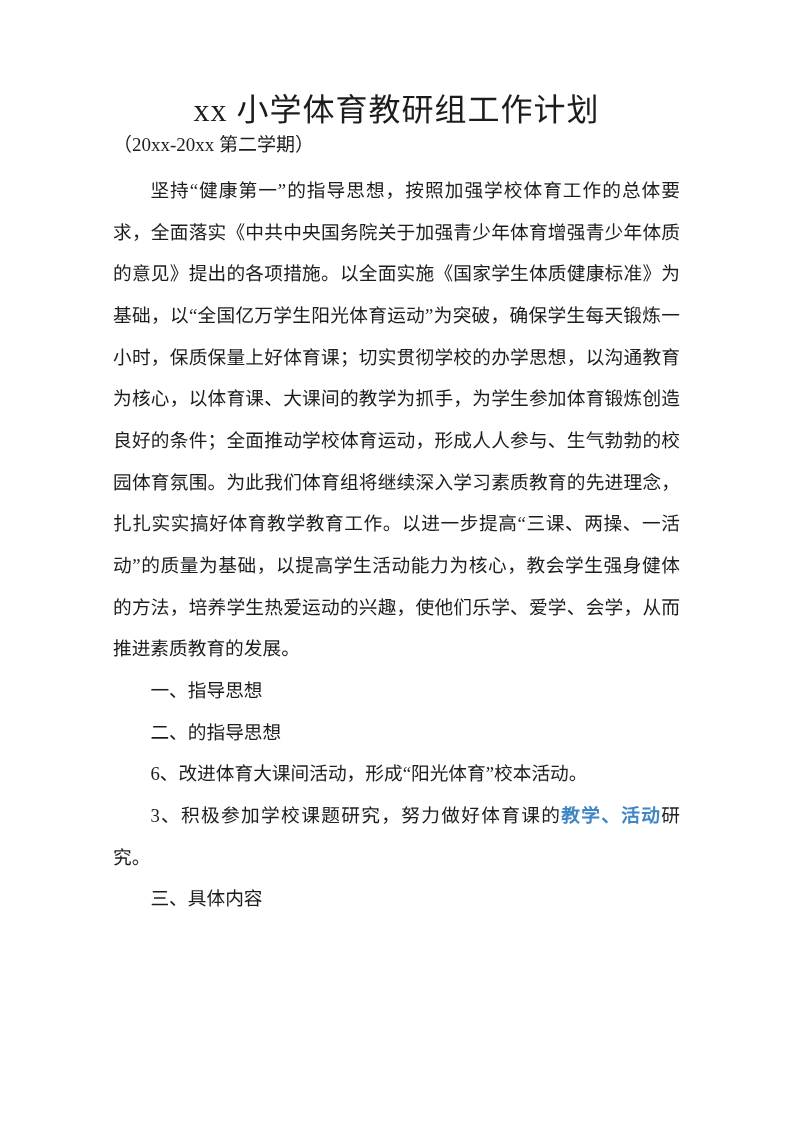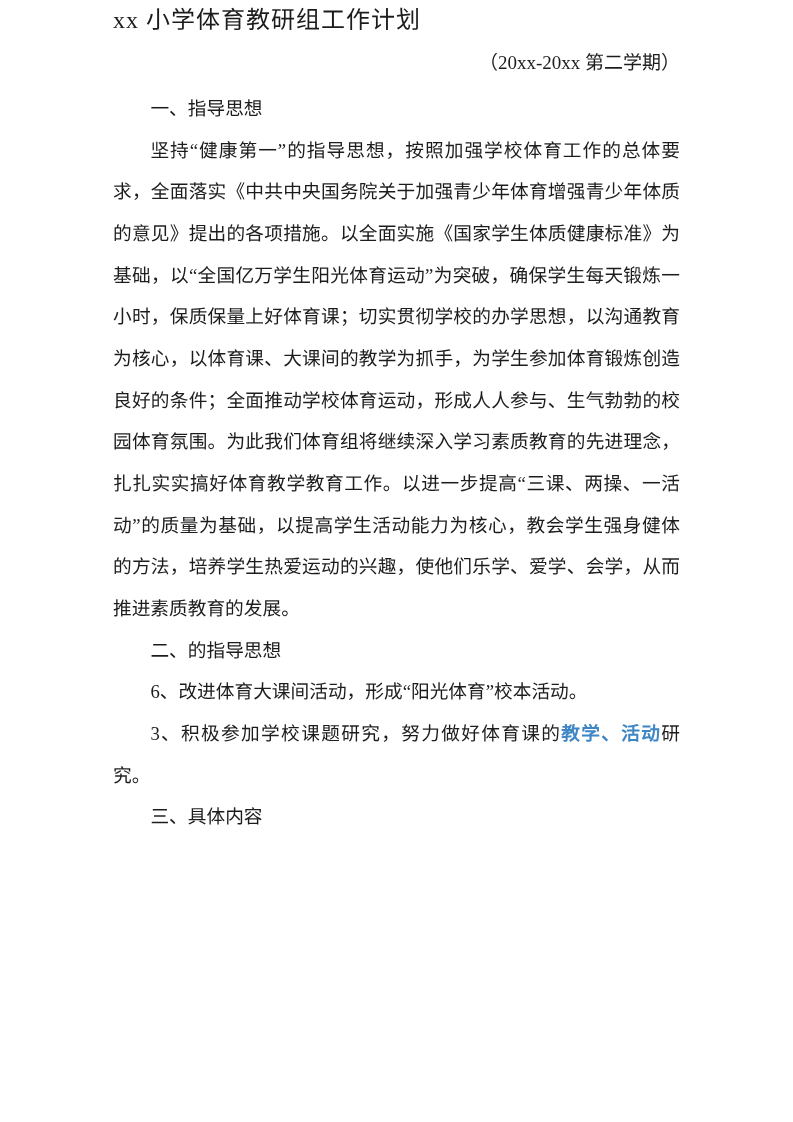--- a/index.html
+++ b/index.html
@@ -12,31 +12,31 @@
     overflow: hidden;
   }
   .page {
     width: 793px;
     height: 1122px;
     background: #ffffff;
     padding: 0 113px;
     position: relative;
   }
   .title {
-    font-size: 24px;
+    margin-top: 90px;
+    font-size: 32px;
     line-height: 40px;
-    text-align: left;
+    text-align: center;
     letter-spacing: 1px;
     white-space: nowrap;
   }
   .subtitle {
-    margin-top: 8px;
     font-size: 19px;
     line-height: 30px;
-    text-align: right;
+    text-align: left;
   }
   .content {
     margin-top: 10px;
     font-size: 18.7px;
     line-height: 41.67px;
   }
   .para {
     text-align: justify;
     text-indent: 2em;
   }
@@ -47,20 +47,20 @@
     font-weight: bold;
   }
 </style>
 </head>
 <body style="color: rgb(28, 28, 28);">
 
 <div class="page">
   <div class="title">xx 小学体育教研组工作计划</div>
   <div class="subtitle">（20xx-20xx 第二学期）</div>
   <div class="content">
+    <p class="para">坚持“健康第一”的指导思想，按照加强学校体育工作的总体要求，全面落实《中共中央国务院关于加强青少年体育增强青少年体质的意见》提出的各项措施。以全面实施《国家学生体质健康标准》为基础，以“全国亿万学生阳光体育运动”为突破，确保学生每天锻炼一小时，保质保量上好体育课；切实贯彻学校的办学思想，以沟通教育为核心，以体育课、大课间的教学为抓手，为学生参加体育锻炼创造良好的条件；全面推动学校体育运动，形成人人参与、生气勃勃的校园体育氛围。为此我们体育组将继续深入学习素质教育的先进理念，扎扎实实搞好体育教学教育工作。以进一步提高“三课、两操、一活动”的质量为基础，以提高学生活动能力为核心，教会学生强身健体的方法，培养学生热爱运动的兴趣，使他们乐学、爱学、会学，从而推进素质教育的发展。</p>
     <p class="para">一、指导思想</p>
-    <p class="para">坚持“健康第一”的指导思想，按照加强学校体育工作的总体要求，全面落实《中共中央国务院关于加强青少年体育增强青少年体质的意见》提出的各项措施。以全面实施《国家学生体质健康标准》为基础，以“全国亿万学生阳光体育运动”为突破，确保学生每天锻炼一小时，保质保量上好体育课；切实贯彻学校的办学思想，以沟通教育为核心，以体育课、大课间的教学为抓手，为学生参加体育锻炼创造良好的条件；全面推动学校体育运动，形成人人参与、生气勃勃的校园体育氛围。为此我们体育组将继续深入学习素质教育的先进理念，扎扎实实搞好体育教学教育工作。以进一步提高“三课、两操、一活动”的质量为基础，以提高学生活动能力为核心，教会学生强身健体的方法，培养学生热爱运动的兴趣，使他们乐学、爱学、会学，从而推进素质教育的发展。</p>
     <p class="para">二、的指导思想</p>
     <p class="para">6、改进体育大课间活动，形成“阳光体育”校本活动。</p>
     <p class="para"><span>3、积极参加学校课题研究，努力做好体育课的</span><a class="link">教学、活动</a><span>研究。</span></p>
     <p class="para">三、具体内容</p>
   </div>
 </div>
 
 </body></html>

